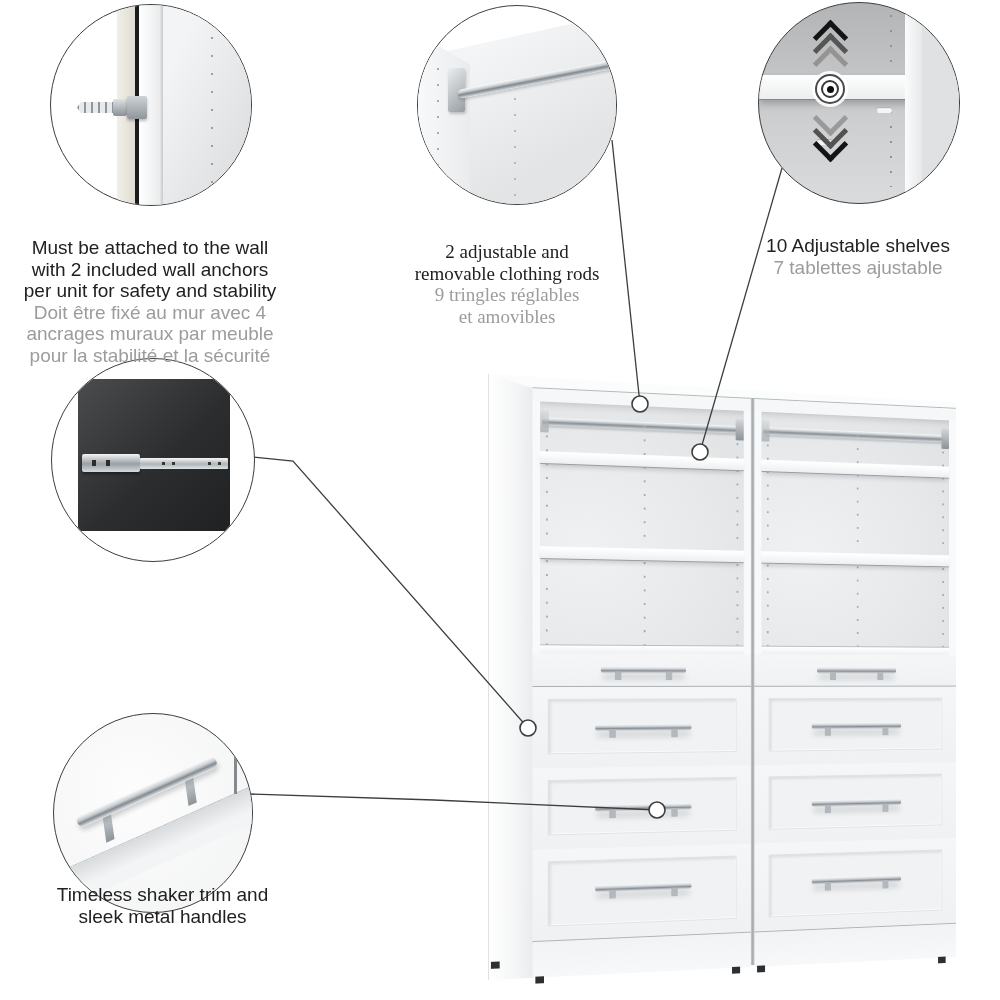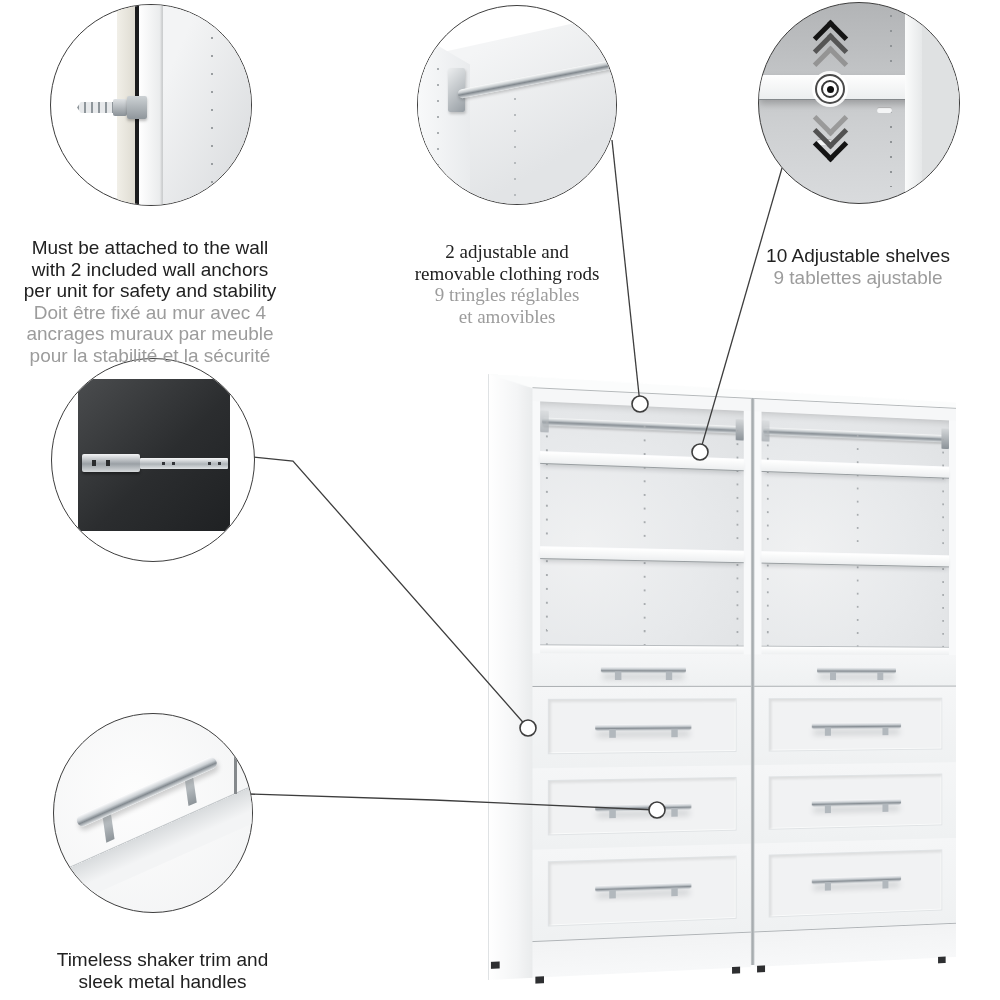--- a/index.html
+++ b/index.html
@@ -5,23 +5,23 @@
   html,body{margin:0;padding:0;background:#fff;}
   .stage{position:relative;width:1000px;height:1000px;background:#fff;overflow:hidden;
          font-family:"Liberation Sans",sans-serif;}
 
   
   .tb{position:absolute;text-align:center;margin-top:24px;}
   .tb .en{color:#212121;font-size:19px;line-height:21.5px;white-space:pre-line;font-weight:500;}
   .tb .fr{color:#9c9c9c;font-size:19px;line-height:21.5px;white-space:pre-line;font-weight:500;}
   .b1{left:0px;top:213px;width:300px;}
   .b2{left:372px;top:217px;width:270px;font-family:Liberation Serif, serif;}
-  .b3{left:726px;top:221px;width:264px;}
+  .b3{left:726px;top:211px;width:264px;}
   .b4{left:5px;top:563px;width:315px;}
-  .b5{left:10px;top:925px;width:305px;}
+  .b5{left:10px;top:860px;width:305px;}
 
   
   .call{position:absolute;border-radius:50%;border:1.5px solid #3d3d3d;overflow:hidden;background:#fff;}
   .c1{left:50px;top:4px;width:200px;height:200px;}
   .c2{left:417px;top:5px;width:198px;height:198px;}
   .c3{left:758px;top:2px;width:200px;height:200px;background:linear-gradient(#b2b4b6,#cdcfd1 60%,#d9dbdd);}
   .c4{left:51px;top:358px;width:202px;height:202px;}
   .c5{left:53px;top:713px;width:198px;height:198px;background:radial-gradient(90% 90% at 40% 40%,#fdfdfd,#f1f2f3);}
 
   
@@ -269,20 +269,20 @@
 pour la stabilité et la sécurité</div>
   </div>
   <div class="tb b2">
     <div class="en">2 adjustable and
 removable clothing rods</div>
     <div class="fr">9 tringles réglables
 et amovibles</div>
   </div>
   <div class="tb b3">
     <div class="en">10 Adjustable shelves</div>
-    <div class="fr">9 tablettes ajustable</div>
+    <div class="fr">7 tablettes ajustable</div>
   </div>
   <div class="tb b5">
     <div class="en">Timeless shaker trim and
 sleek metal handles</div>
   </div>
 
 </div>
 
 </body></html>

